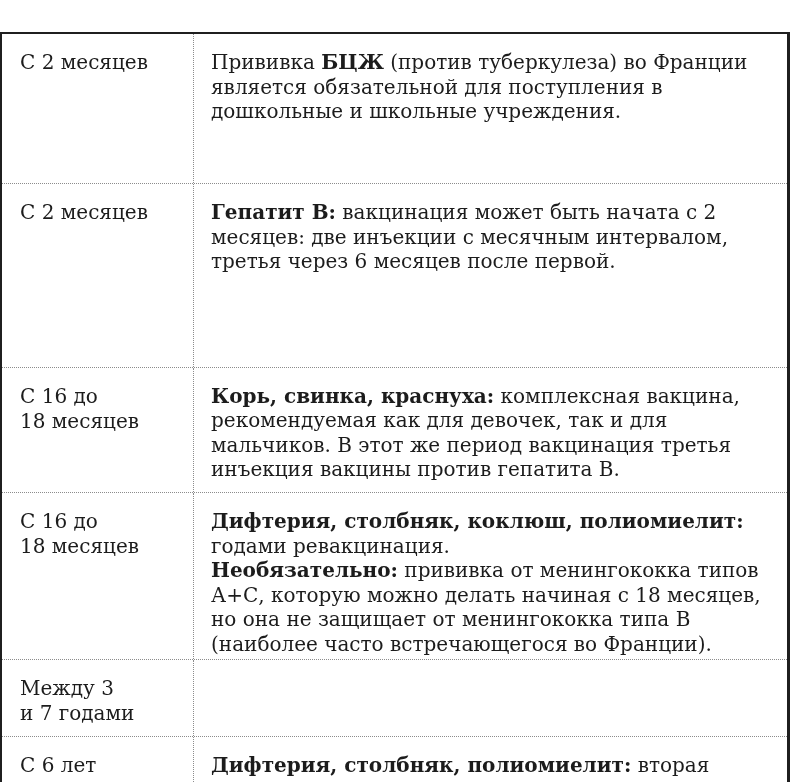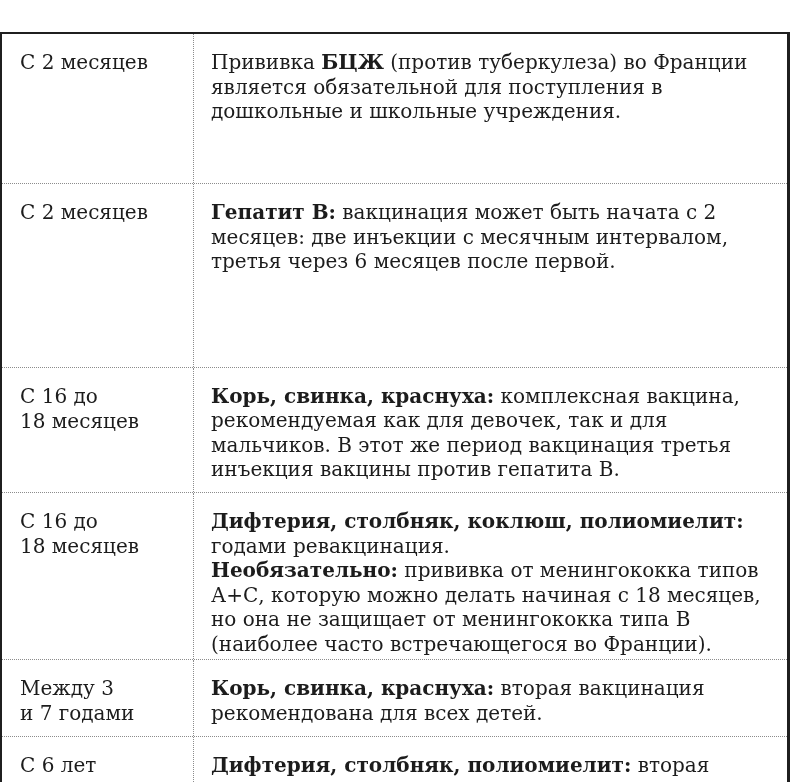--- a/index.html
+++ b/index.html
@@ -98,23 +98,20 @@
         <div class="block"><span class="bold">Дифтерия, столбняк, коклюш, полиомиелит:</span><span> годами ревакцинация.</span></div>
         <div class="block"><span class="bold">Необязательно:</span><span> прививка от менингококка типов А+С, которую можно делать начиная с 18 месяцев, но она не защищает от менингококка типа В (наиболее часто встречающегося во Франции).</span></div>
       </div>
   </div>
 
   <div class="row row-4">
     <div class="period-cell">
         <div>Между 3</div>
         <div>и 7 годами</div>
       </div>
-    <div class="desc-cell">
-        <div class="block"><span class="bold">Корь, свинка, краснуха:</span><span> вторая вакцинация рекомендована для всех детей.</span></div>
-      </div>
   </div>
 
   <div class="row row-5">
     <div class="period-cell">
         <div>С 6 лет</div>
       </div>
     <div class="desc-cell">
         <div class="block"><span class="bold">Дифтерия, столбняк, полиомиелит:</span><span> вторая ревакцинация.</span></div>
       </div>
   </div>

